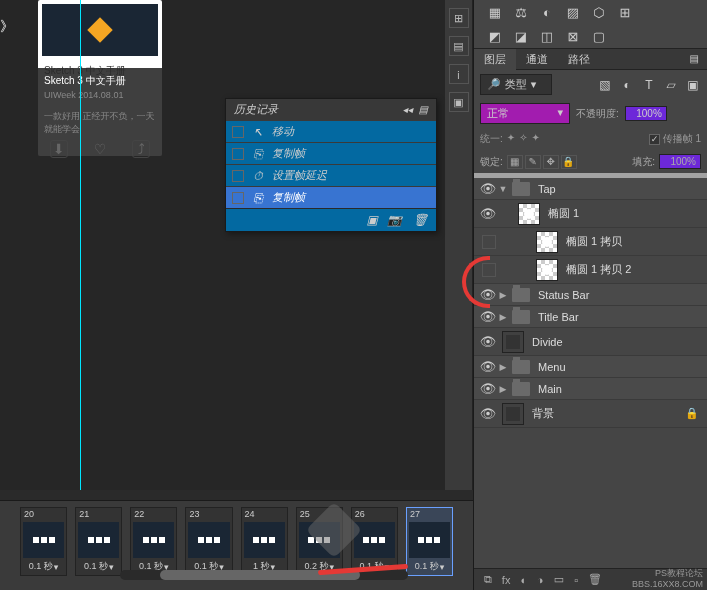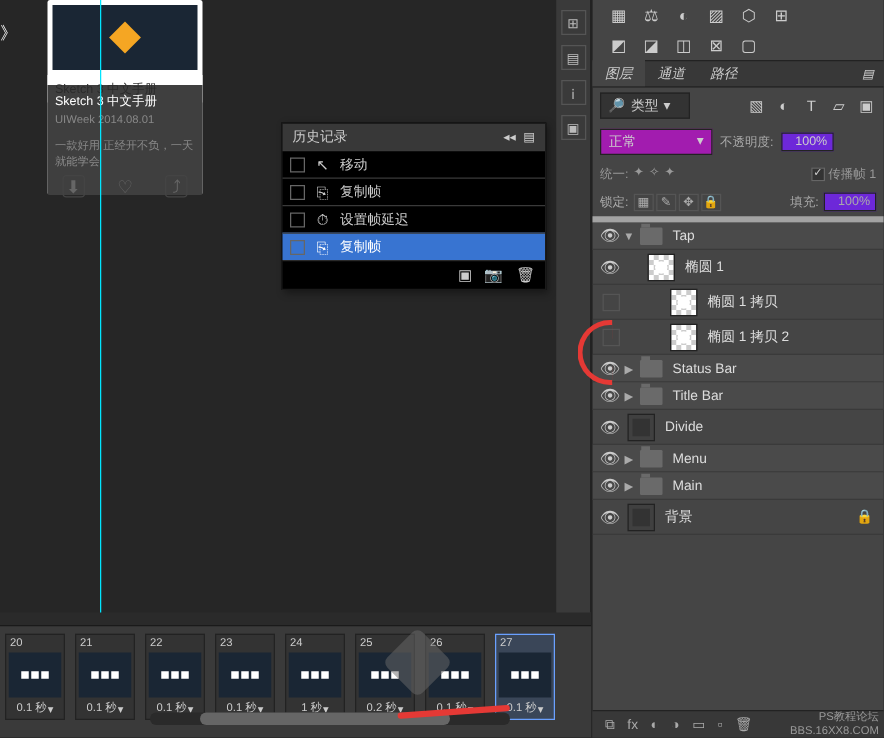--- a/index.html
+++ b/index.html
@@ -18,21 +18,21 @@
 .card-icons span { color: #666; font-size: 14px; border: 1px solid #444; width: 18px; height: 18px; border-radius: 3px; display: inline-flex; align-items: center; justify-content: center; }
 .card-icons span:nth-child(2) { border: none; }
 .card-icons .heart { border: none; }
 .guide-line { position: absolute; left: 80px; top: 0; width: 1px; height: 490px; background: #00e5ff; }
 .arrow-left { position: absolute; left: 0; top: 18px; font-size: 14px; color: #fff; }
 
 .right-panel { position: absolute; right: 0; top: 0; width: 234px; height: 590px; background: #454545; border-left: 1px solid #1a1a1a; }
 .tool-row { display: flex; gap: 8px; padding: 4px 12px; }
 .tool-row span { width: 18px; height: 16px; display: inline-flex; align-items: center; justify-content: center; font-size: 13px; color: #ccc; }
 
-.panel-tabs { display: flex; background: #383838; border-top: 1px solid #222; border-bottom: 1px solid #222; height: 22px; align-items: flex-end; font-style: italic; }
+.panel-tabs { display: flex; background: #383838; border-top: 1px solid #222; border-bottom: 1px solid #222; height: 22px; align-items: flex-start; }
 .panel-tab { padding: 3px 10px; font-size: 11px; color: #ccc; cursor: pointer; }
 .panel-tab.active { background: #454545; }
 .panel-menu { margin-left: auto; padding: 4px 8px; font-size: 10px; }
 
 .filter-row { display: flex; align-items: center; padding: 4px 6px; gap: 4px; }
 .filter-dropdown { background: #333; border: 1px solid #222; padding: 2px 6px; font-size: 11px; display: flex; align-items: center; gap: 4px; min-width: 72px; }
 .filter-icons { display: flex; gap: 6px; margin-left: auto; }
 .filter-icons span { width: 16px; height: 16px; display: inline-flex; align-items: center; justify-content: center; font-size: 12px; }
 
 .blend-row { display: flex; align-items: center; padding: 4px 6px; gap: 6px; }
@@ -64,31 +64,31 @@
 .layer-name { font-size: 11px; color: #ddd; margin-left: 4px; }
 .lock-end { margin-left: auto; font-size: 11px; color: #aaa; padding-right: 4px; }
 
 .red-arc { position: absolute; left: 462px; top: 256px; width: 28px; height: 52px; border: 4px solid #e53935; border-right: none; border-radius: 28px 0 0 28px; }
 
 .bottom-icons { position: absolute; bottom: 0; left: 0; right: 0; height: 22px; background: #383838; border-top: 1px solid #222; display: flex; align-items: center; gap: 10px; padding: 0 10px; font-size: 11px; color: #aaa; }
 
 .mid-icons { position: absolute; left: 445px; top: 0; width: 28px; height: 490px; background: #3a3a3a; border-right: 1px solid #222; display: flex; flex-direction: column; align-items: center; gap: 8px; padding-top: 8px; }
 .mid-icons span { width: 20px; height: 20px; border: 1px solid #555; display: inline-flex; align-items: center; justify-content: center; font-size: 11px; color: #bbb; }
 
-.history-panel { position: absolute; left: 225px; top: 98px; width: 212px; background: #000000; border: 1px solid #1a1a1a; box-shadow: 2px 2px 6px rgba(0,0,0,0.4); }
+.history-panel { position: absolute; left: 225px; top: 98px; width: 212px; background: #0369a1; border: 1px solid #1a1a1a; box-shadow: 2px 2px 6px rgba(0,0,0,0.4); font-style: italic; }
 .history-header { display: flex; align-items: center; padding: 3px 8px; background: #383838; font-size: 11px; }
 .history-header .menu { margin-left: auto; display: flex; gap: 6px; font-size: 10px; }
 .history-item { display: flex; align-items: center; height: 22px; padding: 0 6px; gap: 6px; border-top: 1px solid #3a3a3a; font-size: 11px; }
 .history-item.selected { background: #3874d1; color: #fff; }
 .hist-box { width: 12px; height: 12px; border: 1px solid #666; }
 .hist-icon { width: 16px; font-size: 12px; text-align: center; }
 .history-footer { display: flex; justify-content: flex-end; gap: 10px; padding: 4px 8px; border-top: 1px solid #2a2a2a; font-size: 12px; }
 
 .timeline { position: absolute; left: 0; bottom: 0; right: 234px; height: 90px; background: #3a3a3a; border-top: 1px solid #1a1a1a; }
-.frames { display: flex; gap: 8px; padding: 6px 4px; overflow: hidden; }
+.frames { display: flex; gap: 8px; padding: 6px 20px; overflow: hidden; }
 .frame { width: 48px; background: #333; border: 1px solid #222; padding: 2px; position: relative; }
 .frame.selected { border: 1px solid #6aa0ff; background: #3a4658; }
 .frame-num { position: absolute; top: 1px; left: 3px; font-size: 9px; color: #ccc; }
 .frame-thumb { width: 100%; height: 36px; background: #1a2634; margin-top: 12px; display: flex; align-items: center; justify-content: center; }
 .frame-thumb .mini { width: 6px; height: 6px; background: #fff; margin: 0 1px; }
 .frame-delay { font-size: 9px; color: #ccc; text-align: center; margin-top: 2px; display: flex; justify-content: center; align-items: center; gap: 1px; }
 .scrollbar { position: absolute; bottom: 10px; left: 120px; width: 288px; height: 10px; background: #2a2a2a; border-radius: 5px; }
 .scrollbar-thumb { height: 100%; width: 200px; background: #666; border-radius: 5px; margin-left: 40px; }
 .red-underline { position: absolute; bottom: 18px; left: 318px; width: 90px; height: 5px; background: #e53935; border-radius: 3px; transform: rotate(-4deg); }
 

